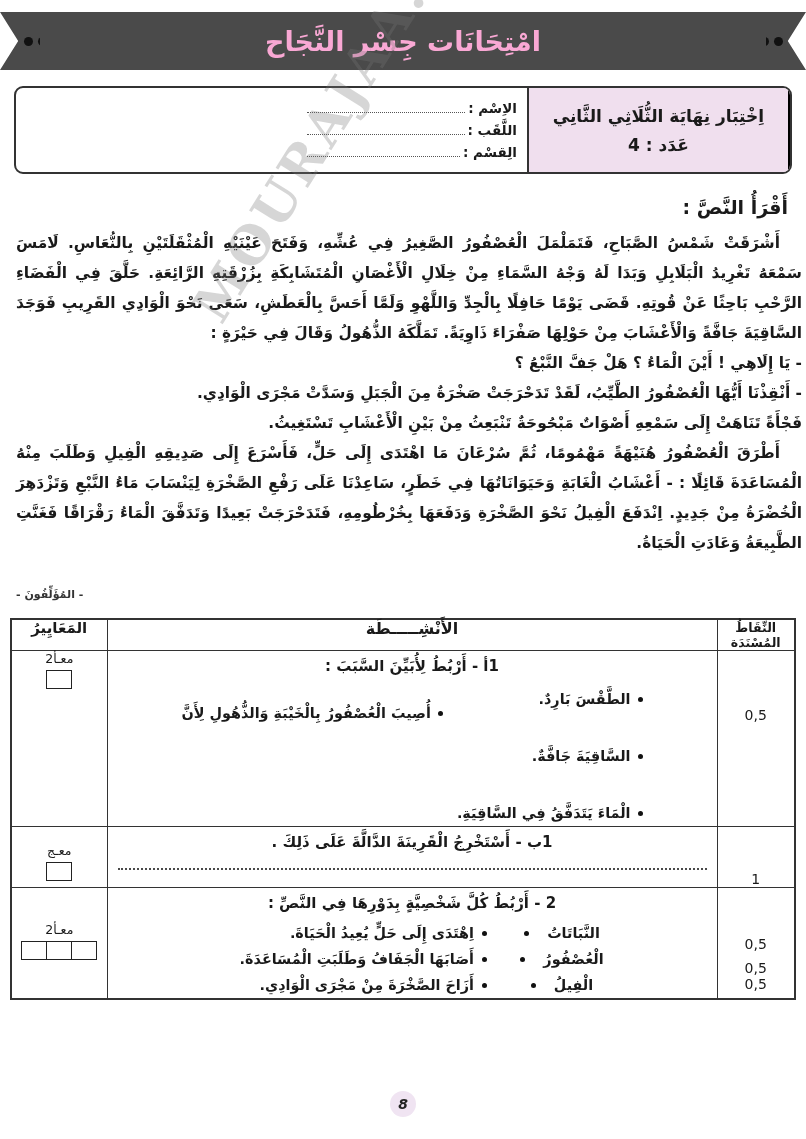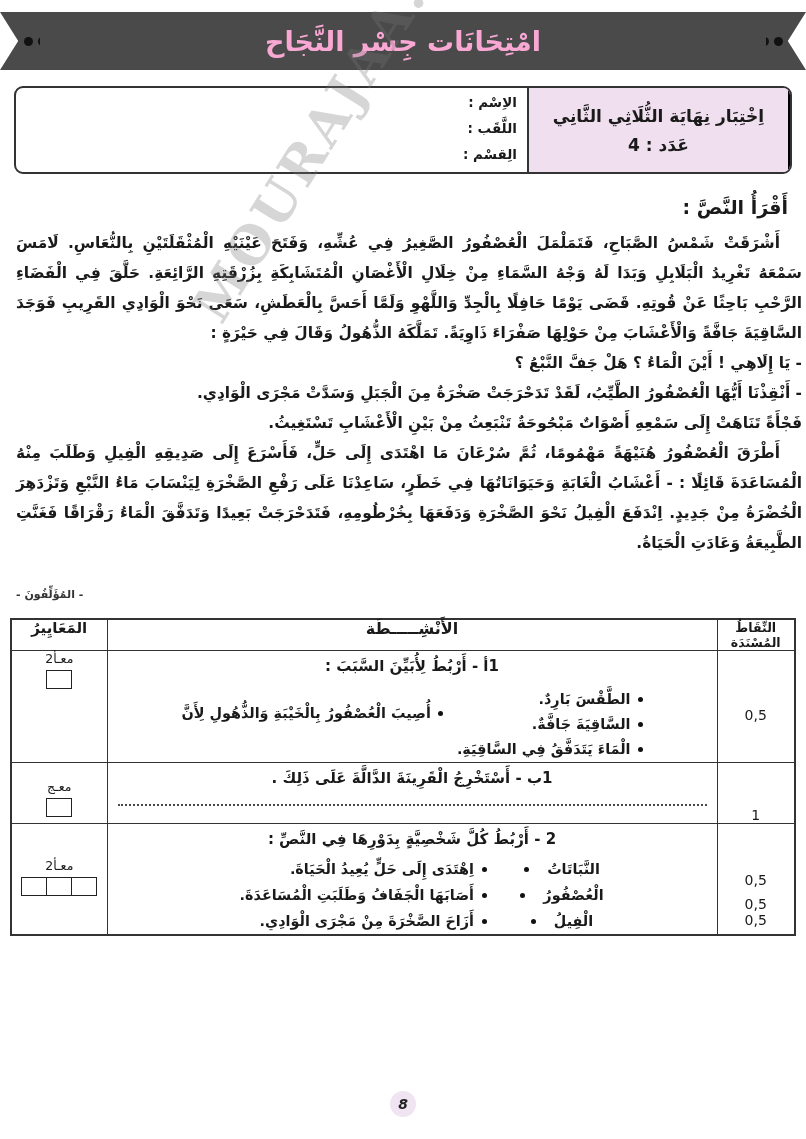--- a/index.html
+++ b/index.html
@@ -121,21 +121,21 @@
     font-weight: bold;
     direction: rtl;
   }
   .info-mid .info-num {
     font-size: 17px;
     font-weight: bold;
     direction: rtl;
   }
   .fill-row {
     display: flex;
-    flex-direction: column;
+    flex-direction: row;
     align-items: baseline;
     direction: rtl;
     font-size: 13.5px;
     font-weight: bold;
     gap: 3px;
   }
   .fill-label { white-space: nowrap; }
   .fill-dots {
     flex: 1;
     border-bottom: 1.5px dotted #555;
@@ -276,20 +276,21 @@
   .match-grid {
     display: flex;
     flex-direction: row;
     justify-content: center;
     gap: 14px;
     direction: rtl;
   }
   .match-left-col, .match-right-col {
     display: flex;
     flex-direction: column;
+    gap: 32px;
   }
   .match-right-col { padding-top: 14px; }
   .mitem {
     display: flex;
     flex-direction: row;
     align-items: center;
     gap: 7px;
     line-height: 25px;
     font-size: 14.4px;
     white-space: nowrap;

